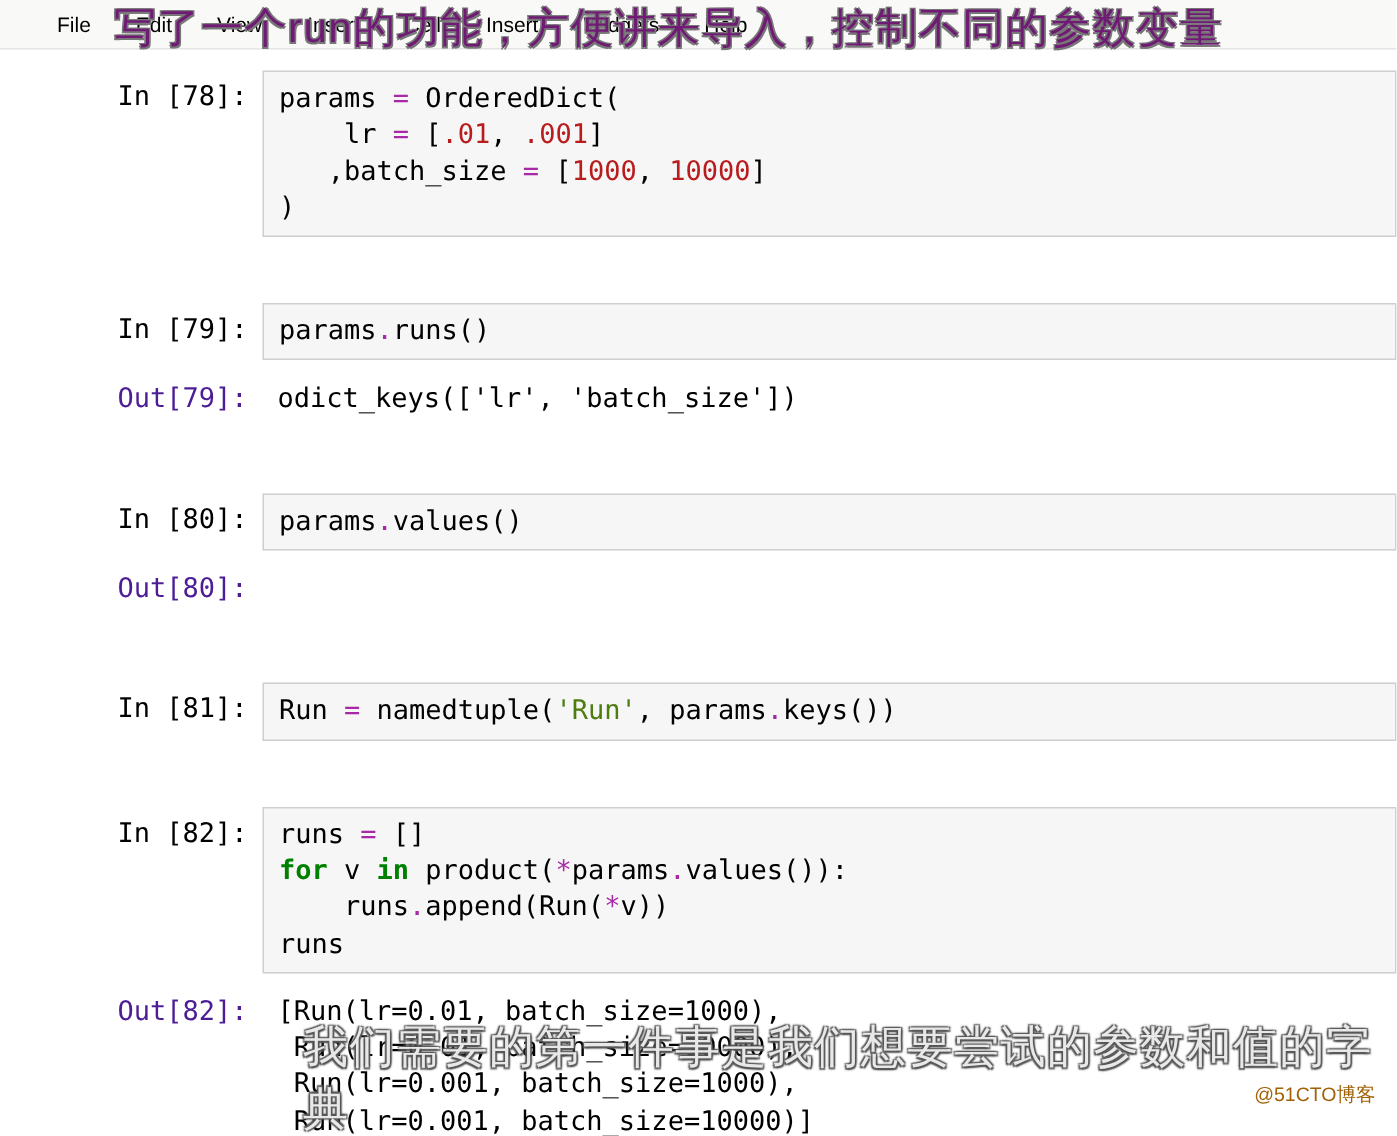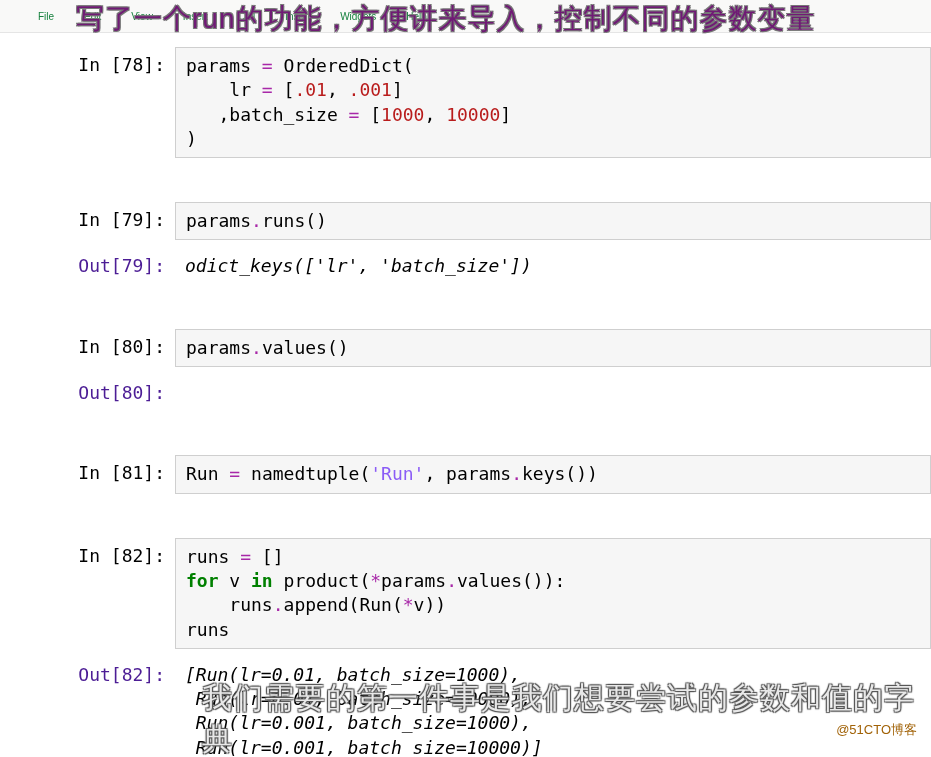--- a/index.html
+++ b/index.html
@@ -15,22 +15,22 @@
   .menubar {
     height: 33px;
     border-bottom: 1px solid #e5e5e5;
     background: #f9f9f8;
     display: flex;
     align-items: center;
     padding-left: 28px;
     gap: 10px;
   }
   .menubar .menu-item {
-    color: #15803d;
-    font-size: 10px;
+    color: #000000;
+    font-size: 14px;
     padding: 4px 10px;
     cursor: pointer;
   }
   .notebook {
     padding-top: 14px;
   }
   .cell { display: flex; margin-bottom: 8px; }
   .prompt {
     width: 175px; min-width: 175px;
     text-align: right;
@@ -53,27 +53,26 @@
     overflow: hidden;
   }
   .output-area {
     flex: 1;
     padding: 6px 10px;
     font-family: Menlo, Consolas, "DejaVu Sans Mono", monospace;
     font-size: 18px;
     line-height: 1.35;
     white-space: pre;
     overflow: hidden;
-    font-style: italic;
   }
   .gap { height: 36px; }
   .tok-op { color: #a828a8; }
   .tok-kw { color: #008000; font-weight: bold; }
   .tok-num { color: #b91c1c; }
-  .tok-str { color: #8b5cf6; }
+  .tok-str { color: #4d7c0f; }
   .subtitle-top {
     position: absolute;
     top: 0px; left: 76px;
     font-size: 28px;
     color: #701a75;
     text-shadow: 1px 1px 0 #777, -1px -1px 0 #777, 1px -1px 0 #777, -1px 1px 0 #777;
     pointer-events: none;
     letter-spacing: 1px;
     font-weight: 500;
   }

